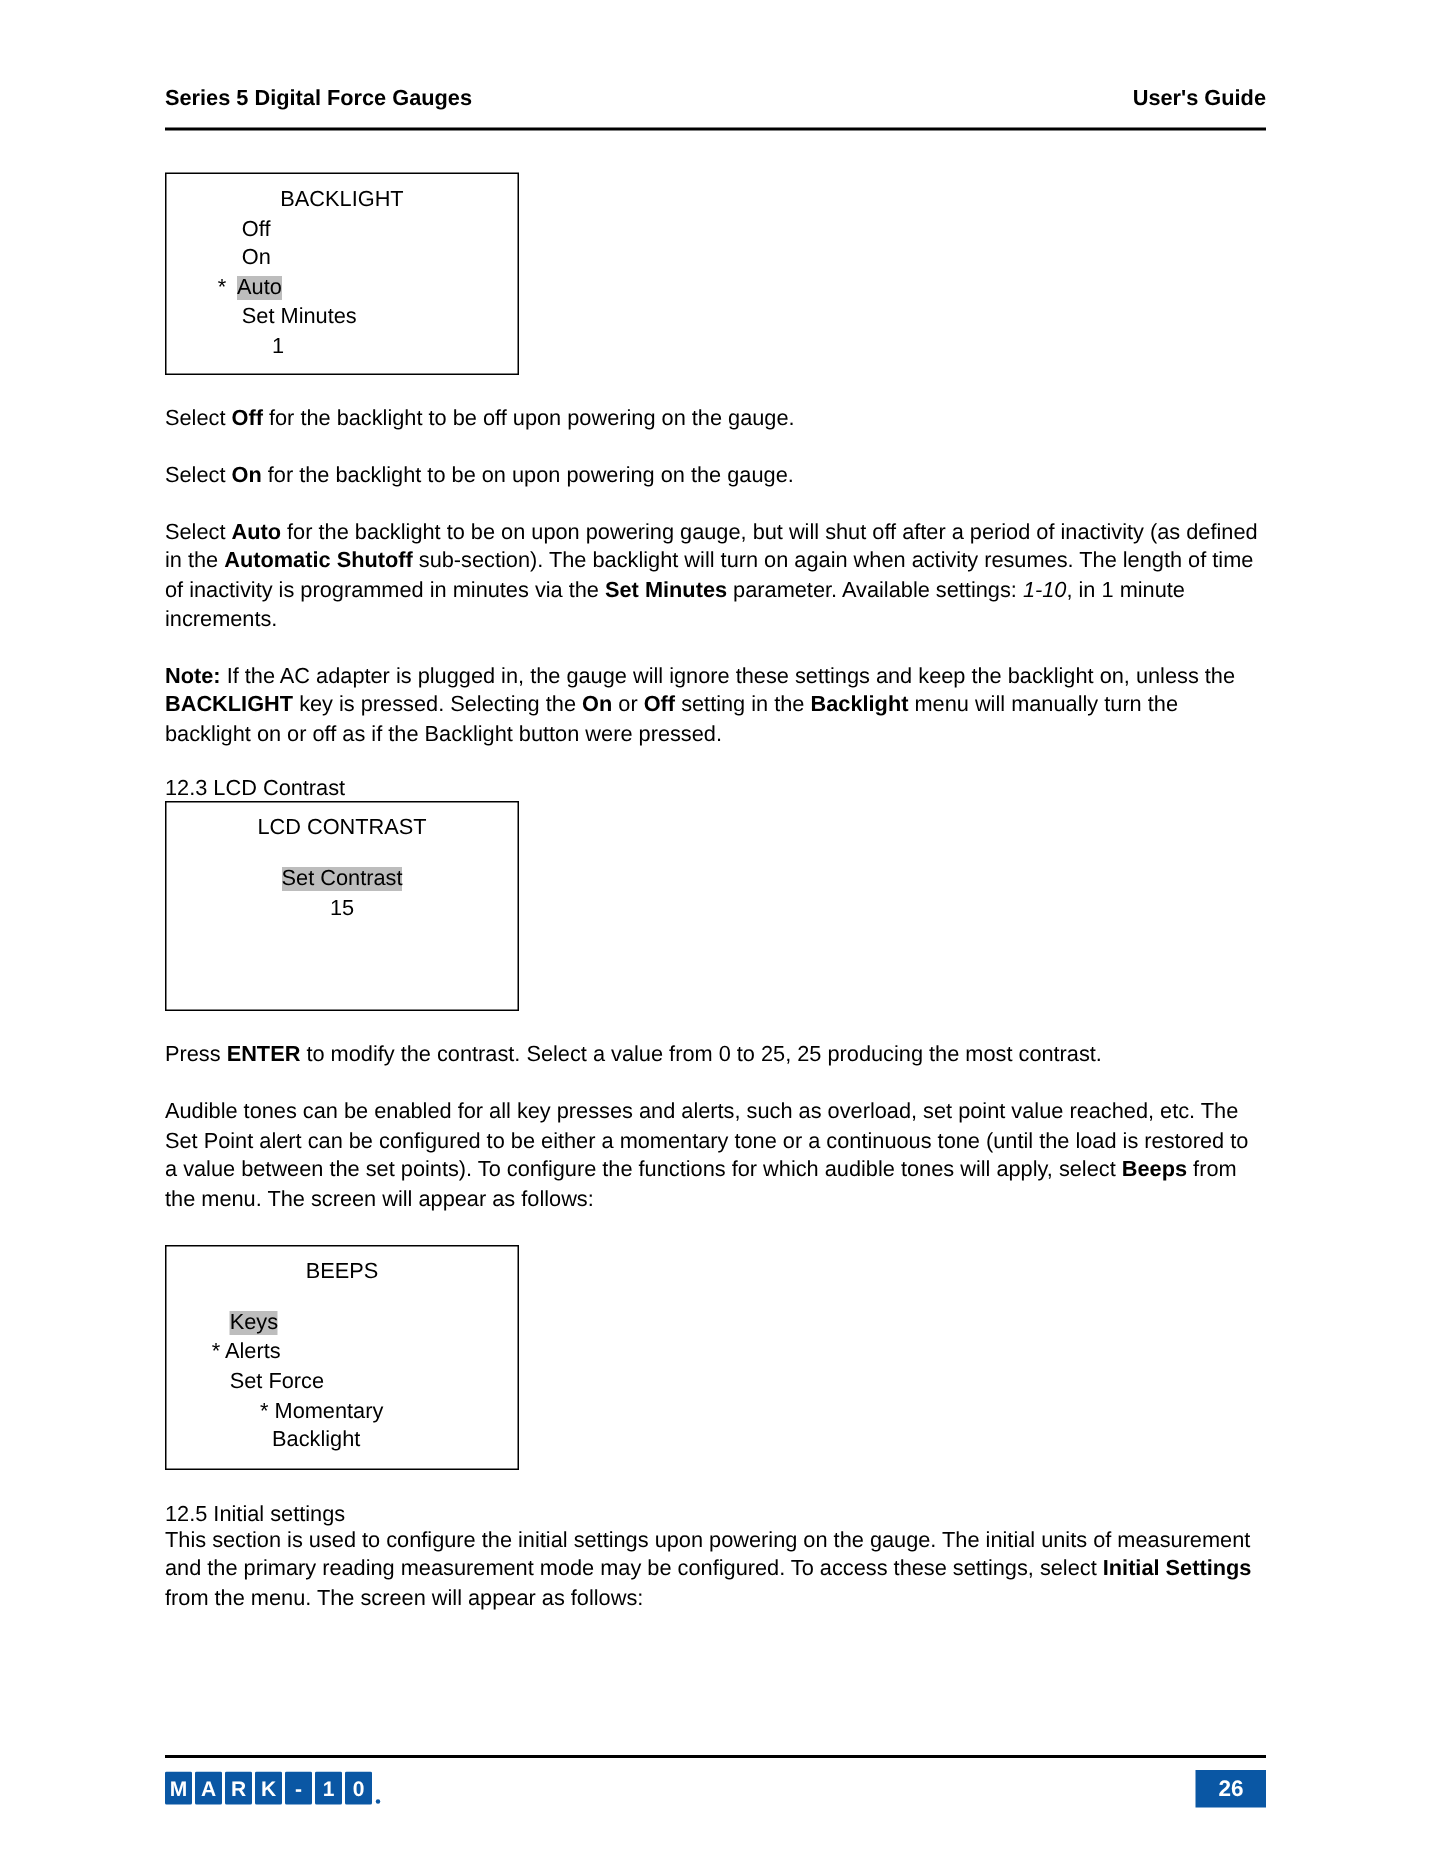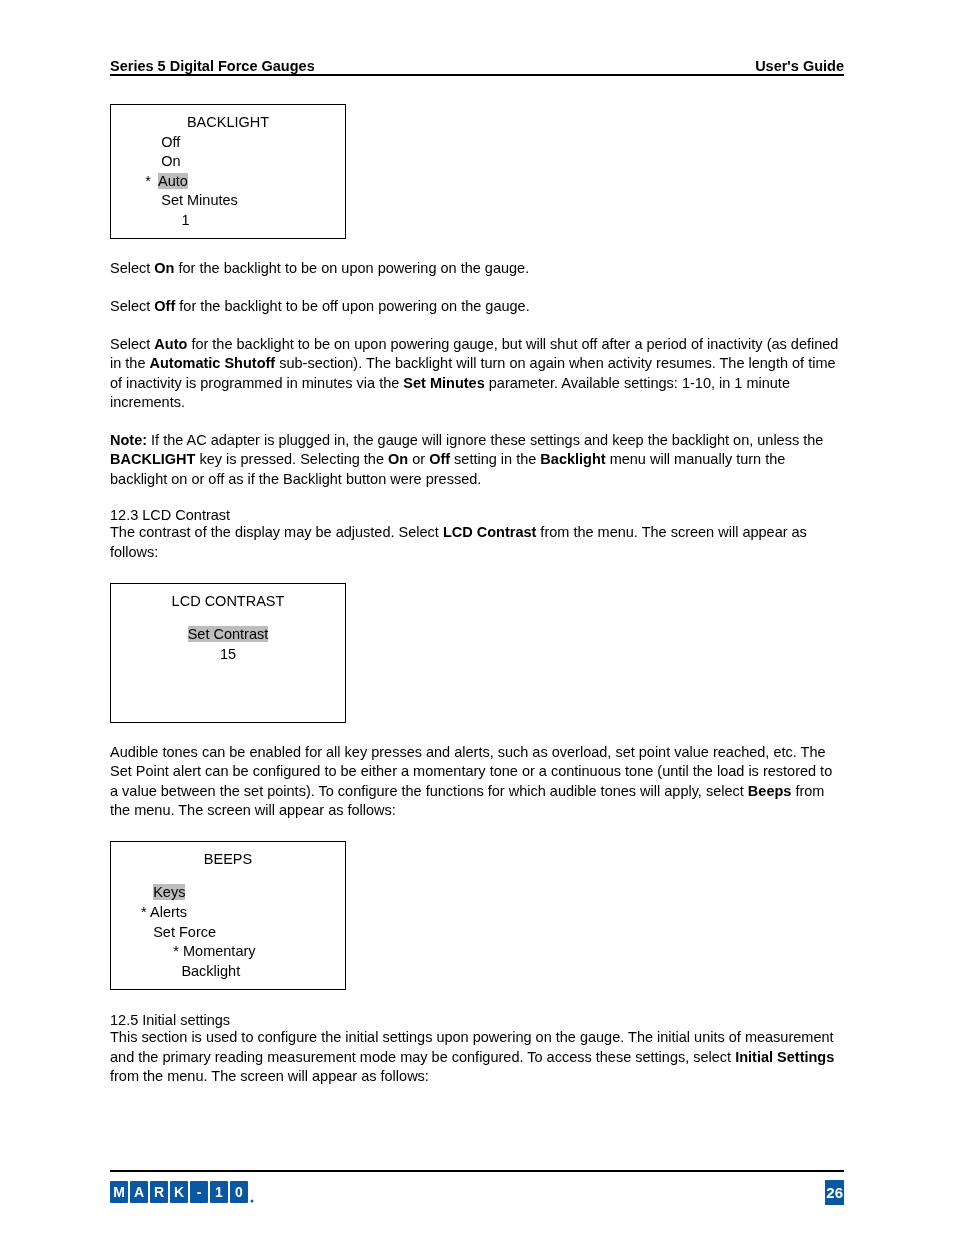--- a/index.html
+++ b/index.html
@@ -14,21 +14,21 @@
     height: 1235px;
     position: relative;
     box-sizing: border-box;
     padding: 58px 110px 0 110px;
   }
   .header-bar {
     display: flex;
     justify-content: space-between;
     font-weight: bold;
     border-bottom: 2px solid #000;
-    padding-bottom: 0;
+    padding-bottom: 11px;
     margin-bottom: 28px;
   }
   .lcd {
     border: 1.5px solid #000;
     width: 236px;
     margin-left: 0;
     padding: 8px 0 8px 0;
     line-height: 1.35;
     min-height: 120px;
     box-sizing: border-box;
@@ -46,21 +46,21 @@
   }
   p {
     margin: 0 0 18px 0;
     line-height: 1.35;
   }
   .section-heading {
     font-weight: normal;
     margin: 0 0 0 0;
   }
   .b { font-weight: bold; }
-  .i { }
+  .i { font-style: italic; }
   .footer {
     position: absolute;
     left: 110px;
     right: 110px;
     bottom: 30px;
   }
   .footer-line {
     border-top: 2px solid #000;
     margin-bottom: 8px;
   }
@@ -72,21 +72,21 @@
   .logo {
     display: flex;
     align-items: center;
     gap: 2px;
   }
   .logo svg { display: block; }
   .page-num {
     background: #0a57a4;
     color: #fff;
     font-weight: bold;
-    padding: 4px 1px;
+    padding: 4px 15px;
     font-size: 15px;
   }
 </style>
 </head>
 <body>
 
 <div class="page">
 
   <div class="header-bar">
     <span>Series 5 Digital Force Gauges</span>
@@ -95,38 +95,38 @@
 
   <div class="lcd">
     <div class="title">BACKLIGHT</div>
     <div class="row">        <span>Off</span></div>
     <div class="row">        <span>On</span></div>
     <div class="row">    <span>*</span>  <span class="hi">Auto</span></div>
     <div class="row">        <span>Set Minutes</span></div>
     <div class="row">             <span>1</span></div>
   </div>
 
+  <p><span>Select </span><span class="b">Off</span><span> for the backlight to be off upon powering on the gauge.</span></p>
+
   <p><span>Select </span><span class="b">On</span><span> for the backlight to be on upon powering on the gauge.</span></p>
-
-  <p><span>Select </span><span class="b">Off</span><span> for the backlight to be off upon powering on the gauge.</span></p>
 
   <p><span>Select </span><span class="b">Auto</span><span> for the backlight to be on upon powering gauge, but will shut off after a period of inactivity (as defined in the </span><span class="b">Automatic Shutoff</span><span> sub-section). The backlight will turn on again when activity resumes. The length of time of inactivity is programmed in minutes via the </span><span class="b">Set Minutes</span><span> parameter. Available settings: </span><span class="i">1-10</span><span>, in 1 minute increments.</span></p>
 
   <p><span class="b">Note:</span><span> If the AC adapter is plugged in, the gauge will ignore these settings and keep the backlight on, unless the </span><span class="b">BACKLIGHT</span><span> key is pressed. Selecting the </span><span class="b">On</span><span> or </span><span class="b">Off</span><span> setting in the </span><span class="b">Backlight</span><span> menu will manually turn the backlight on or off as if the Backlight button were pressed.</span></p>
 
   <div class="section-heading">12.3 LCD Contrast</div>
-  <p style="margin-bottom:20px"><span>The contrast of the display may be adjusted. Select </span><span class="b">LCD Contrast</span><span> from the menu. The screen will appear as follows:</span></p>
 
   <div class="lcd" style="min-height:140px">
     <div class="title">LCD CONTRAST</div>
     <div style="height:14px"></div>
     <div class="title"><span class="hi">Set Contrast</span></div>
     <div class="title">15</div>
   </div>
 
+  <p><span>Press </span><span class="b">ENTER</span><span> to modify the contrast. Select a value from 0 to 25, 25 producing the most contrast.</span></p>
 
   <p style="margin-bottom:20px"><span>Audible tones can be enabled for all key presses and alerts, such as overload, set point value reached, etc. The Set Point alert can be configured to be either a momentary tone or a continuous tone (until the load is restored to a value between the set points). To configure the functions for which audible tones will apply, select </span><span class="b">Beeps</span><span> from the menu. The screen will appear as follows:</span></p>
 
   <div class="lcd" style="min-height:145px;margin-bottom:22px">
     <div class="title">BEEPS</div>
     <div style="height:14px"></div>
     <div class="row">      <span class="hi">Keys</span></div>
     <div class="row">   <span>*</span> <span>Alerts</span></div>
     <div class="row">      <span>Set Force</span></div>
     <div class="row">           <span>*</span> <span>Momentary</span></div>

